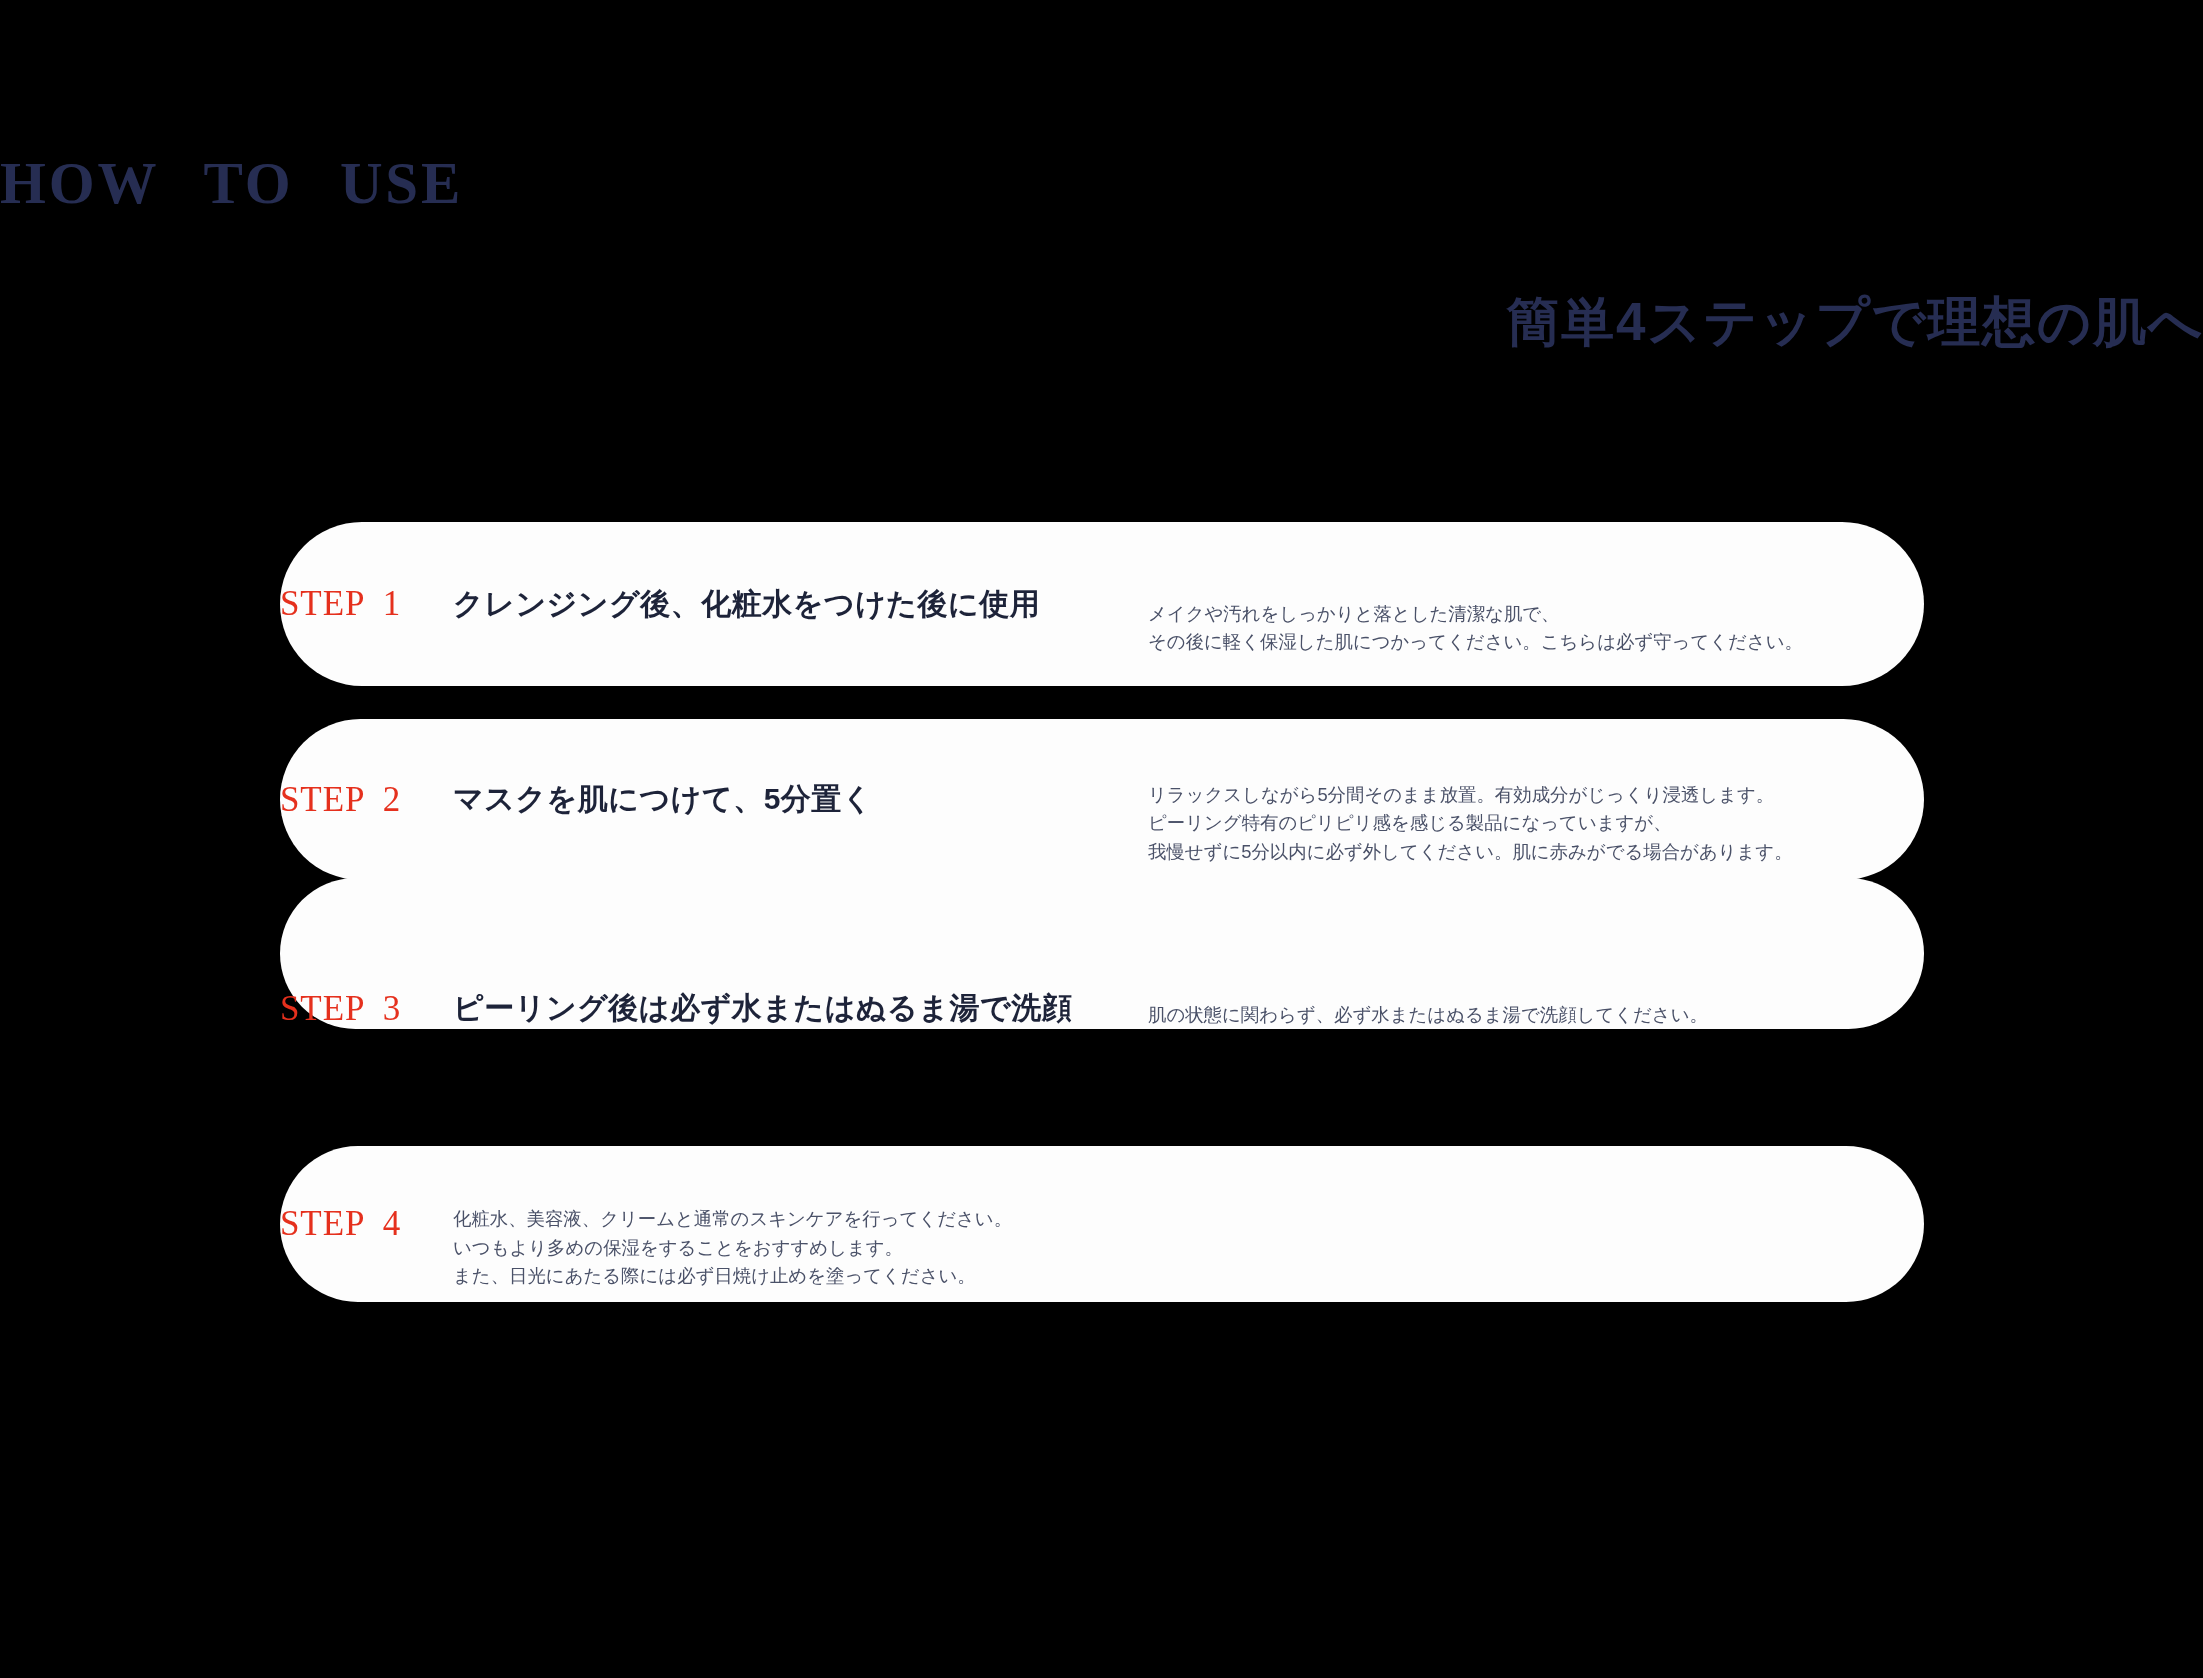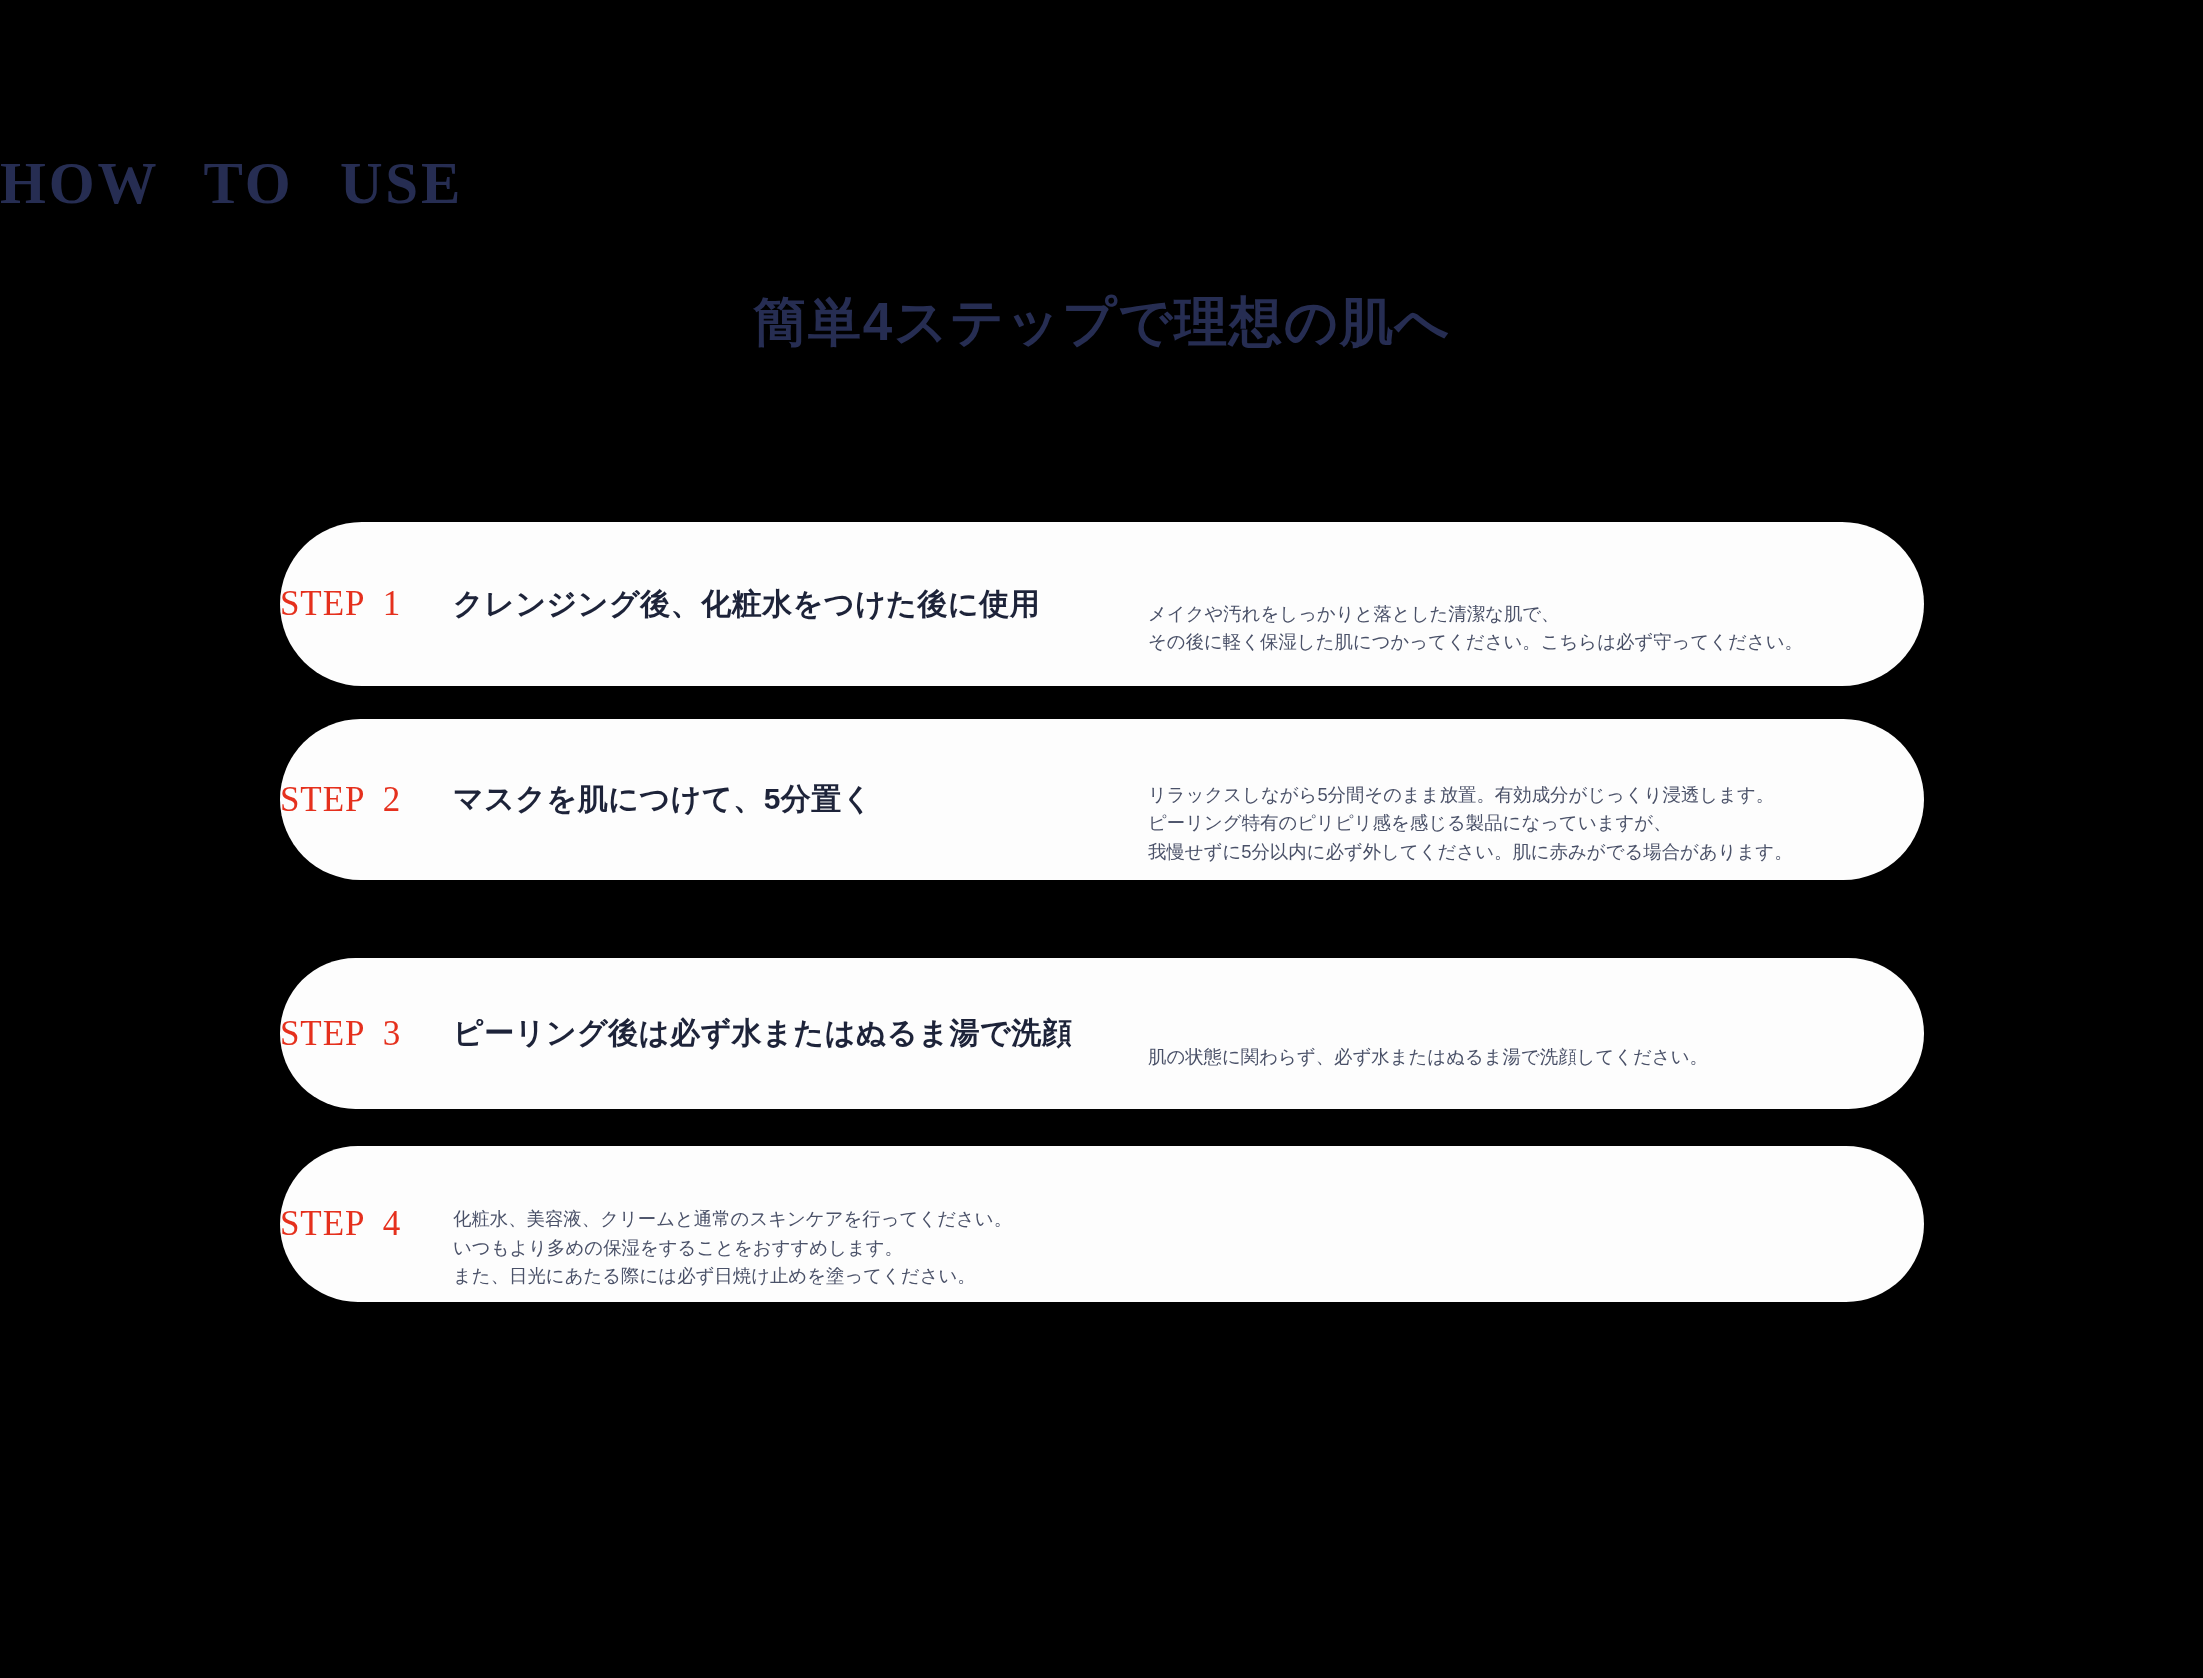--- a/index.html
+++ b/index.html
@@ -30,40 +30,40 @@
     line-height: 1;
     color: var(--heading-navy);
     letter-spacing: 2.8px;
     word-spacing: 29px;
   }
   .header-subtitle {
     position: absolute;
     top: 290px;
     left: 0;
     width: 100%;
-    text-align: center;
+    text-align: right;
     font-weight: 700;
     font-size: 53px;
     line-height: 1.2;
     color: var(--heading-navy);
     letter-spacing: 1.8px;
   }
   .step-card {
     position: absolute;
     left: 280px;
     width: 1644px;
     box-sizing: border-box;
     background: var(--card-background);
     border-radius: 83px;
     display: flex;
     align-items: center;
   }
   .step-card.card-1 { top: 522px;  height: 164px; }
   .step-card.card-2 { top: 719px;  height: 161px; }
-  .step-card.card-3 { top: 958px; height: 151px; }
+  .step-card.card-3 { top: 878px; height: 151px; align-items: flex-end; }
   .step-card.card-4 { top: 1146px; height: 156px; }
   .step-label {
     flex: 0 0 173px;
     font-family: "Liberation Serif", serif;
     font-weight: 400;
     font-size: 35px;
     color: var(--step-label-red);
     letter-spacing: 0.9px;
     word-spacing: 9.2px;
     white-space: nowrap;

